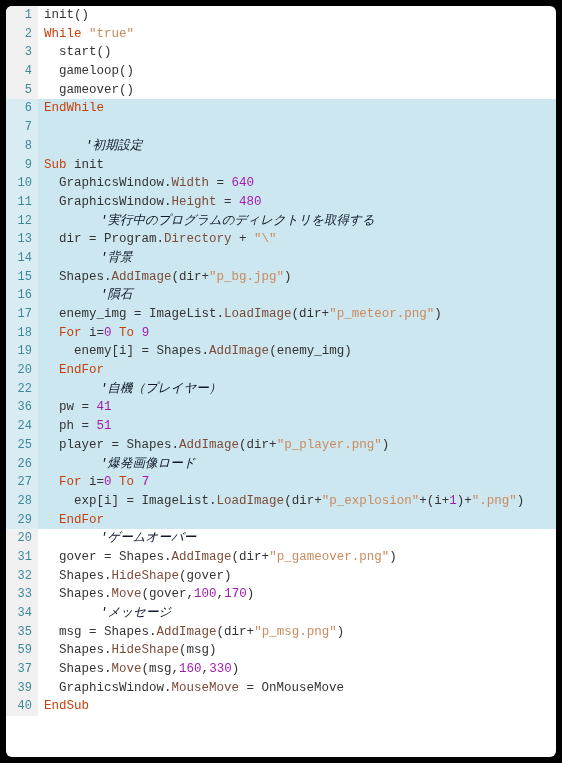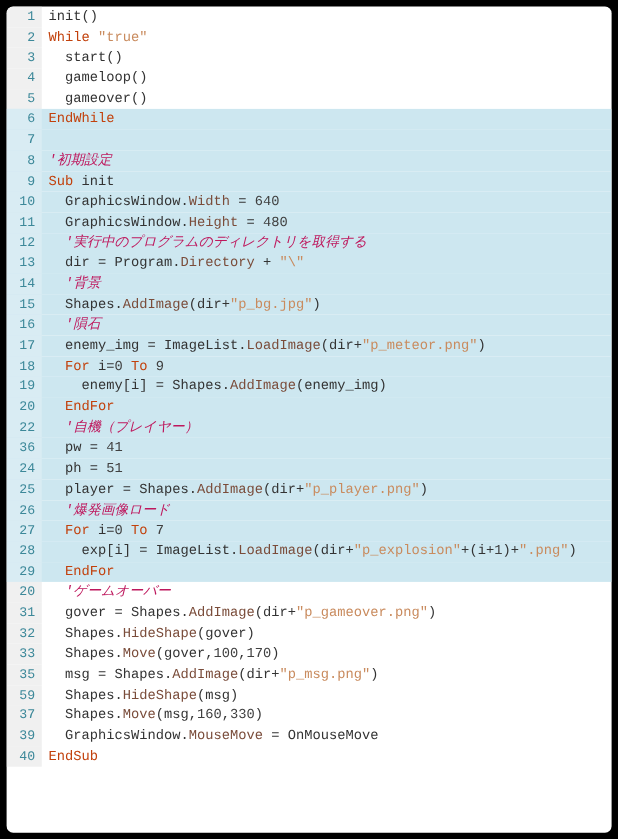--- a/index.html
+++ b/index.html
@@ -43,22 +43,22 @@
   }
   .line.sel .gutter { background: #d9ecf3; }
   .code {
     padding-left: 6px;
     flex: 1;
     overflow: hidden;
   }
   .tok-ident   { color: #333333; }
   .tok-keyword { color: #c2410c; }
   .tok-string  { color: #c98b5e; }
-  .tok-number  { color: #404040; }
-  .tok-comment { color: #be185d; font-style: italic; }
+  .tok-number  { color: #a21caf; }
+  .tok-comment { color: #0f172a; font-style: italic; margin-left: 41px; }
   .tok-member  { color: #7a4c3a; }
   .tok-punct   { color: #333333; }
   .tok-op      { color: #333333; }
 </style>
 </head>
 <body>
 
 <div class="editor">
   <div class="code-area" id="code-area">
       <div class="line"><div class="gutter">1</div><div class="code"><span class="tok-ident">init</span><span class="tok-punct">()</span></div></div>
@@ -86,19 +86,20 @@
       <div class="line sel"><div class="gutter">24</div><div class="code"><span class="tok-ident">  ph </span><span class="tok-op">=</span><span class="tok-ident"> </span><span class="tok-number">51</span></div></div>
       <div class="line sel"><div class="gutter">25</div><div class="code"><span class="tok-ident">  player </span><span class="tok-op">=</span><span class="tok-ident"> Shapes</span><span class="tok-punct">.</span><span class="tok-member">AddImage</span><span class="tok-punct">(</span><span class="tok-ident">dir</span><span class="tok-op">+</span><span class="tok-string">"p_player.png"</span><span class="tok-punct">)</span></div></div>
       <div class="line sel"><div class="gutter">26</div><div class="code"><span class="tok-ident">  </span><span class="tok-comment">'爆発画像ロード</span></div></div>
       <div class="line sel"><div class="gutter">27</div><div class="code"><span class="tok-ident">  </span><span class="tok-keyword">For</span><span class="tok-ident"> i</span><span class="tok-op">=</span><span class="tok-number">0</span><span class="tok-ident"> </span><span class="tok-keyword">To</span><span class="tok-ident"> </span><span class="tok-number">7</span></div></div>
       <div class="line sel"><div class="gutter">28</div><div class="code"><span class="tok-ident">    exp</span><span class="tok-punct">[</span><span class="tok-ident">i</span><span class="tok-punct">]</span><span class="tok-op"> = </span><span class="tok-ident">ImageList</span><span class="tok-punct">.</span><span class="tok-member">LoadImage</span><span class="tok-punct">(</span><span class="tok-ident">dir</span><span class="tok-op">+</span><span class="tok-string">"p_explosion"</span><span class="tok-op">+</span><span class="tok-punct">(</span><span class="tok-ident">i</span><span class="tok-op">+</span><span class="tok-number">1</span><span class="tok-punct">)</span><span class="tok-op">+</span><span class="tok-string">".png"</span><span class="tok-punct">)</span></div></div>
       <div class="line sel"><div class="gutter">29</div><div class="code"><span class="tok-ident">  </span><span class="tok-keyword">EndFor</span></div></div>
       <div class="line"><div class="gutter">20</div><div class="code"><span class="tok-ident">  </span><span class="tok-comment">'ゲームオーバー</span></div></div>
       <div class="line"><div class="gutter">31</div><div class="code"><span class="tok-ident">  gover </span><span class="tok-op">=</span><span class="tok-ident"> Shapes</span><span class="tok-punct">.</span><span class="tok-member">AddImage</span><span class="tok-punct">(</span><span class="tok-ident">dir</span><span class="tok-op">+</span><span class="tok-string">"p_gameover.png"</span><span class="tok-punct">)</span></div></div>
       <div class="line"><div class="gutter">32</div><div class="code"><span class="tok-ident">  Shapes</span><span class="tok-punct">.</span><span class="tok-member">HideShape</span><span class="tok-punct">(</span><span class="tok-ident">gover</span><span class="tok-punct">)</span></div></div>
       <div class="line"><div class="gutter">33</div><div class="code"><span class="tok-ident">  Shapes</span><span class="tok-punct">.</span><span class="tok-member">Move</span><span class="tok-punct">(</span><span class="tok-ident">gover</span><span class="tok-punct">,</span><span class="tok-number">100</span><span class="tok-punct">,</span><span class="tok-number">170</span><span class="tok-punct">)</span></div></div>
+      <div class="line"><div class="gutter">34</div><div class="code"><span class="tok-ident">  </span><span class="tok-comment">'メッセージ</span></div></div>
       <div class="line"><div class="gutter">35</div><div class="code"><span class="tok-ident">  msg </span><span class="tok-op">=</span><span class="tok-ident"> Shapes</span><span class="tok-punct">.</span><span class="tok-member">AddImage</span><span class="tok-punct">(</span><span class="tok-ident">dir</span><span class="tok-op">+</span><span class="tok-string">"p_msg.png"</span><span class="tok-punct">)</span></div></div>
       <div class="line"><div class="gutter">59</div><div class="code"><span class="tok-ident">  Shapes</span><span class="tok-punct">.</span><span class="tok-member">HideShape</span><span class="tok-punct">(</span><span class="tok-ident">msg</span><span class="tok-punct">)</span></div></div>
       <div class="line"><div class="gutter">37</div><div class="code"><span class="tok-ident">  Shapes</span><span class="tok-punct">.</span><span class="tok-member">Move</span><span class="tok-punct">(</span><span class="tok-ident">msg</span><span class="tok-punct">,</span><span class="tok-number">160</span><span class="tok-punct">,</span><span class="tok-number">330</span><span class="tok-punct">)</span></div></div>
       <div class="line"><div class="gutter">39</div><div class="code"><span class="tok-ident">  GraphicsWindow</span><span class="tok-punct">.</span><span class="tok-member">MouseMove</span><span class="tok-op"> = </span><span class="tok-ident">OnMouseMove</span></div></div>
       <div class="line"><div class="gutter">40</div><div class="code"><span class="tok-keyword">EndSub</span></div></div>
     </div>
 </div>
 
 </body></html>

